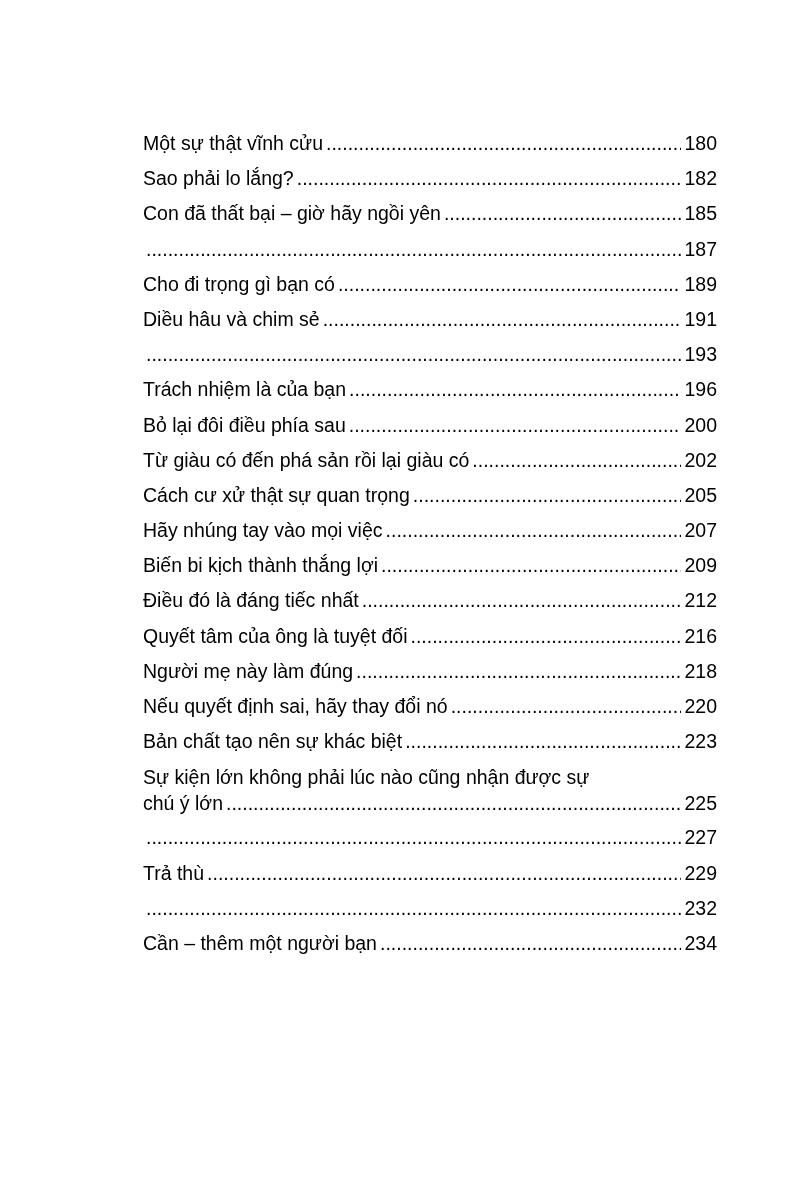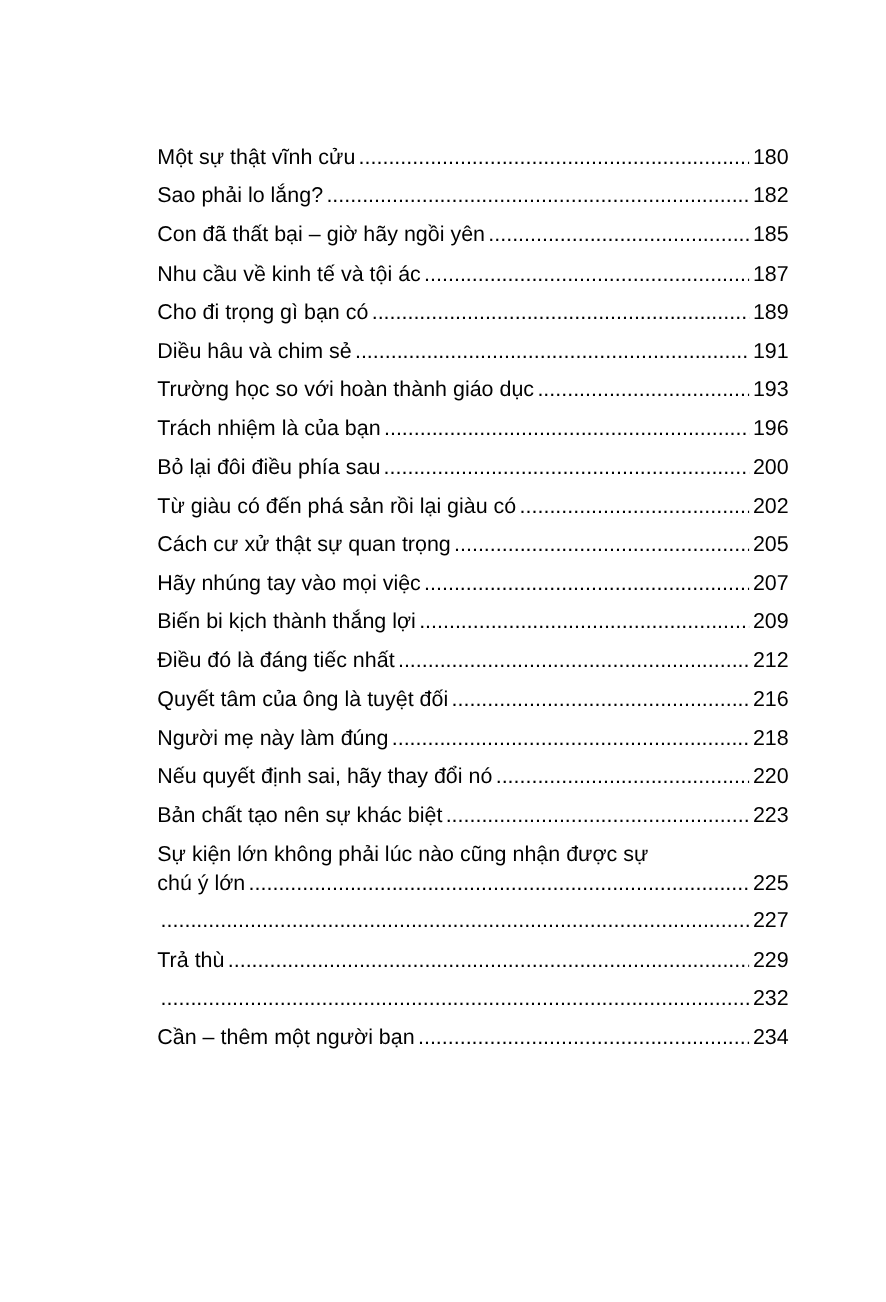--- a/index.html
+++ b/index.html
@@ -64,36 +64,34 @@
     <span class="title">Sao phải lo lắng?</span>
     <span class="leader"></span>
     <span class="page">182</span>
   </div>
   <div class="entry">
     <span class="title">Con đã thất bại – giờ hãy ngồi yên</span>
     <span class="leader"></span>
     <span class="page">185</span>
   </div>
   <div class="entry">
-    <span class="title">Nhu cầu về kinh tế và tội ác</span>
     <span class="leader"></span>
     <span class="page">187</span>
   </div>
   <div class="entry">
     <span class="title">Cho đi trọng gì bạn có</span>
     <span class="leader"></span>
     <span class="page">189</span>
   </div>
   <div class="entry">
     <span class="title">Diều hâu và chim sẻ</span>
     <span class="leader"></span>
     <span class="page">191</span>
   </div>
   <div class="entry">
-    <span class="title">Trường học so với hoàn thành giáo dục</span>
     <span class="leader"></span>
     <span class="page">193</span>
   </div>
   <div class="entry">
     <span class="title">Trách nhiệm là của bạn</span>
     <span class="leader"></span>
     <span class="page">196</span>
   </div>
   <div class="entry">
     <span class="title">Bỏ lại đôi điều phía sau</span>

